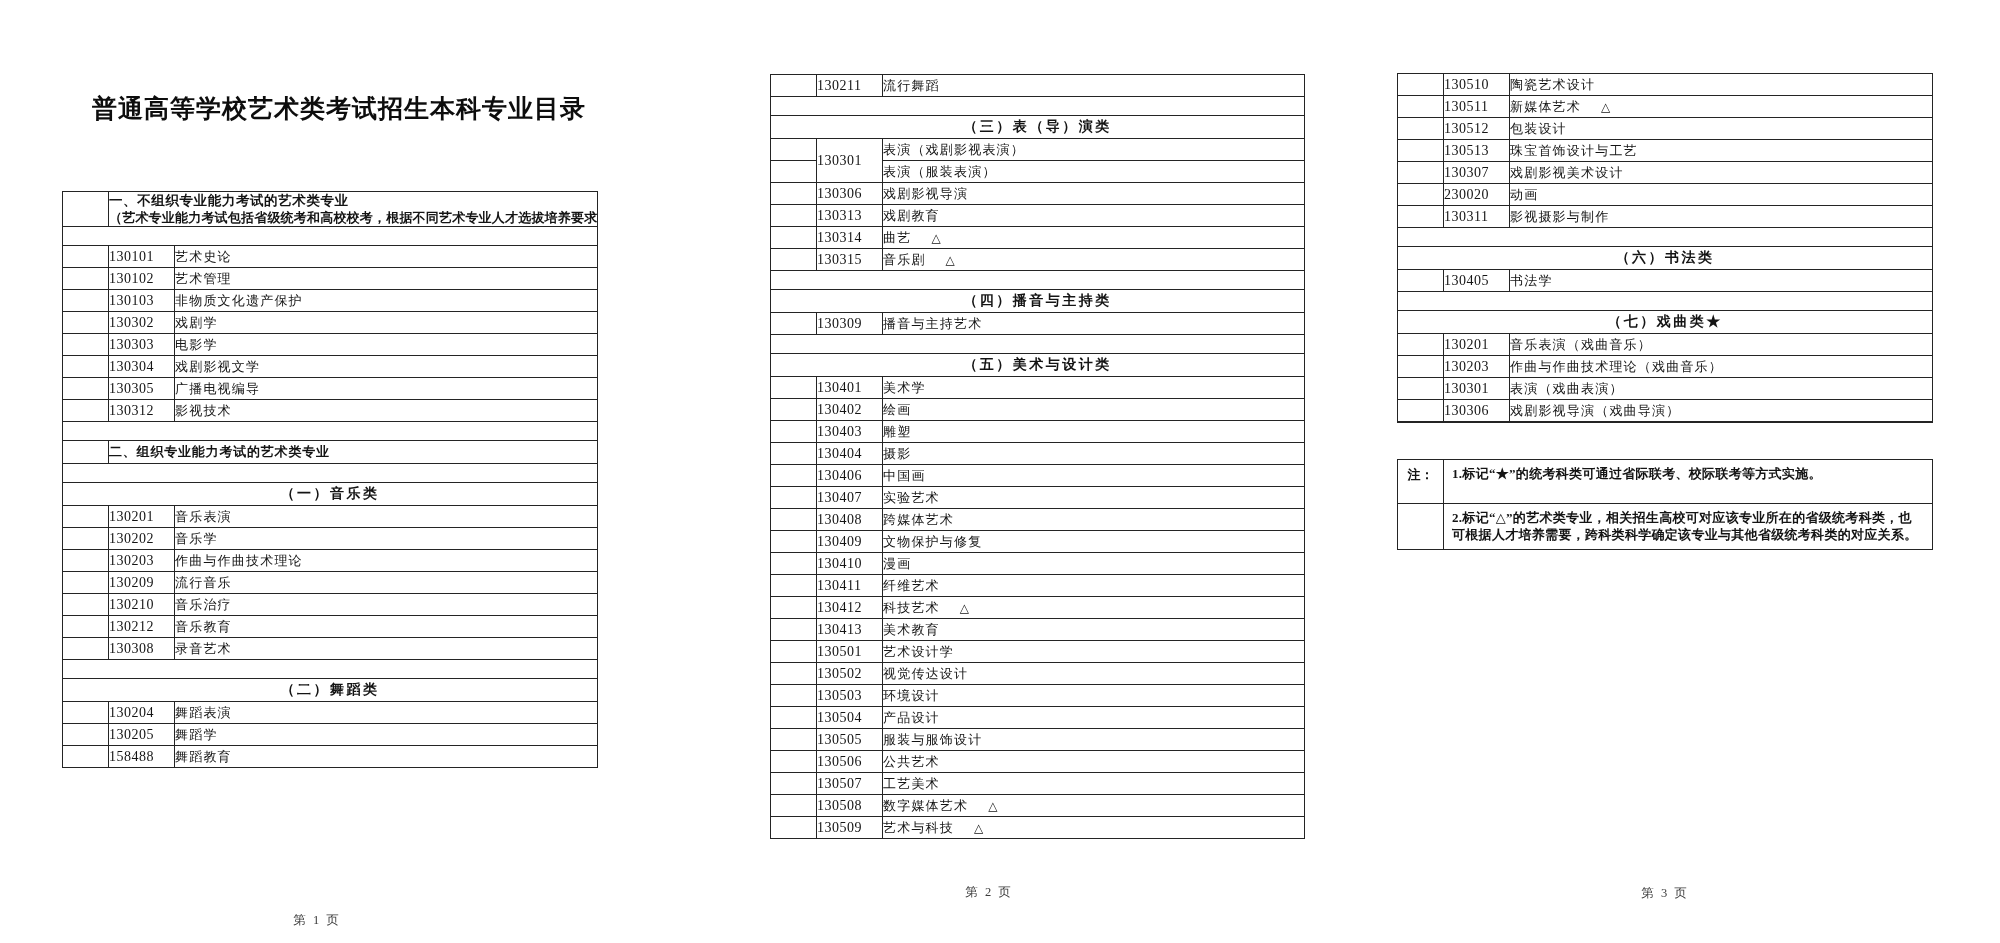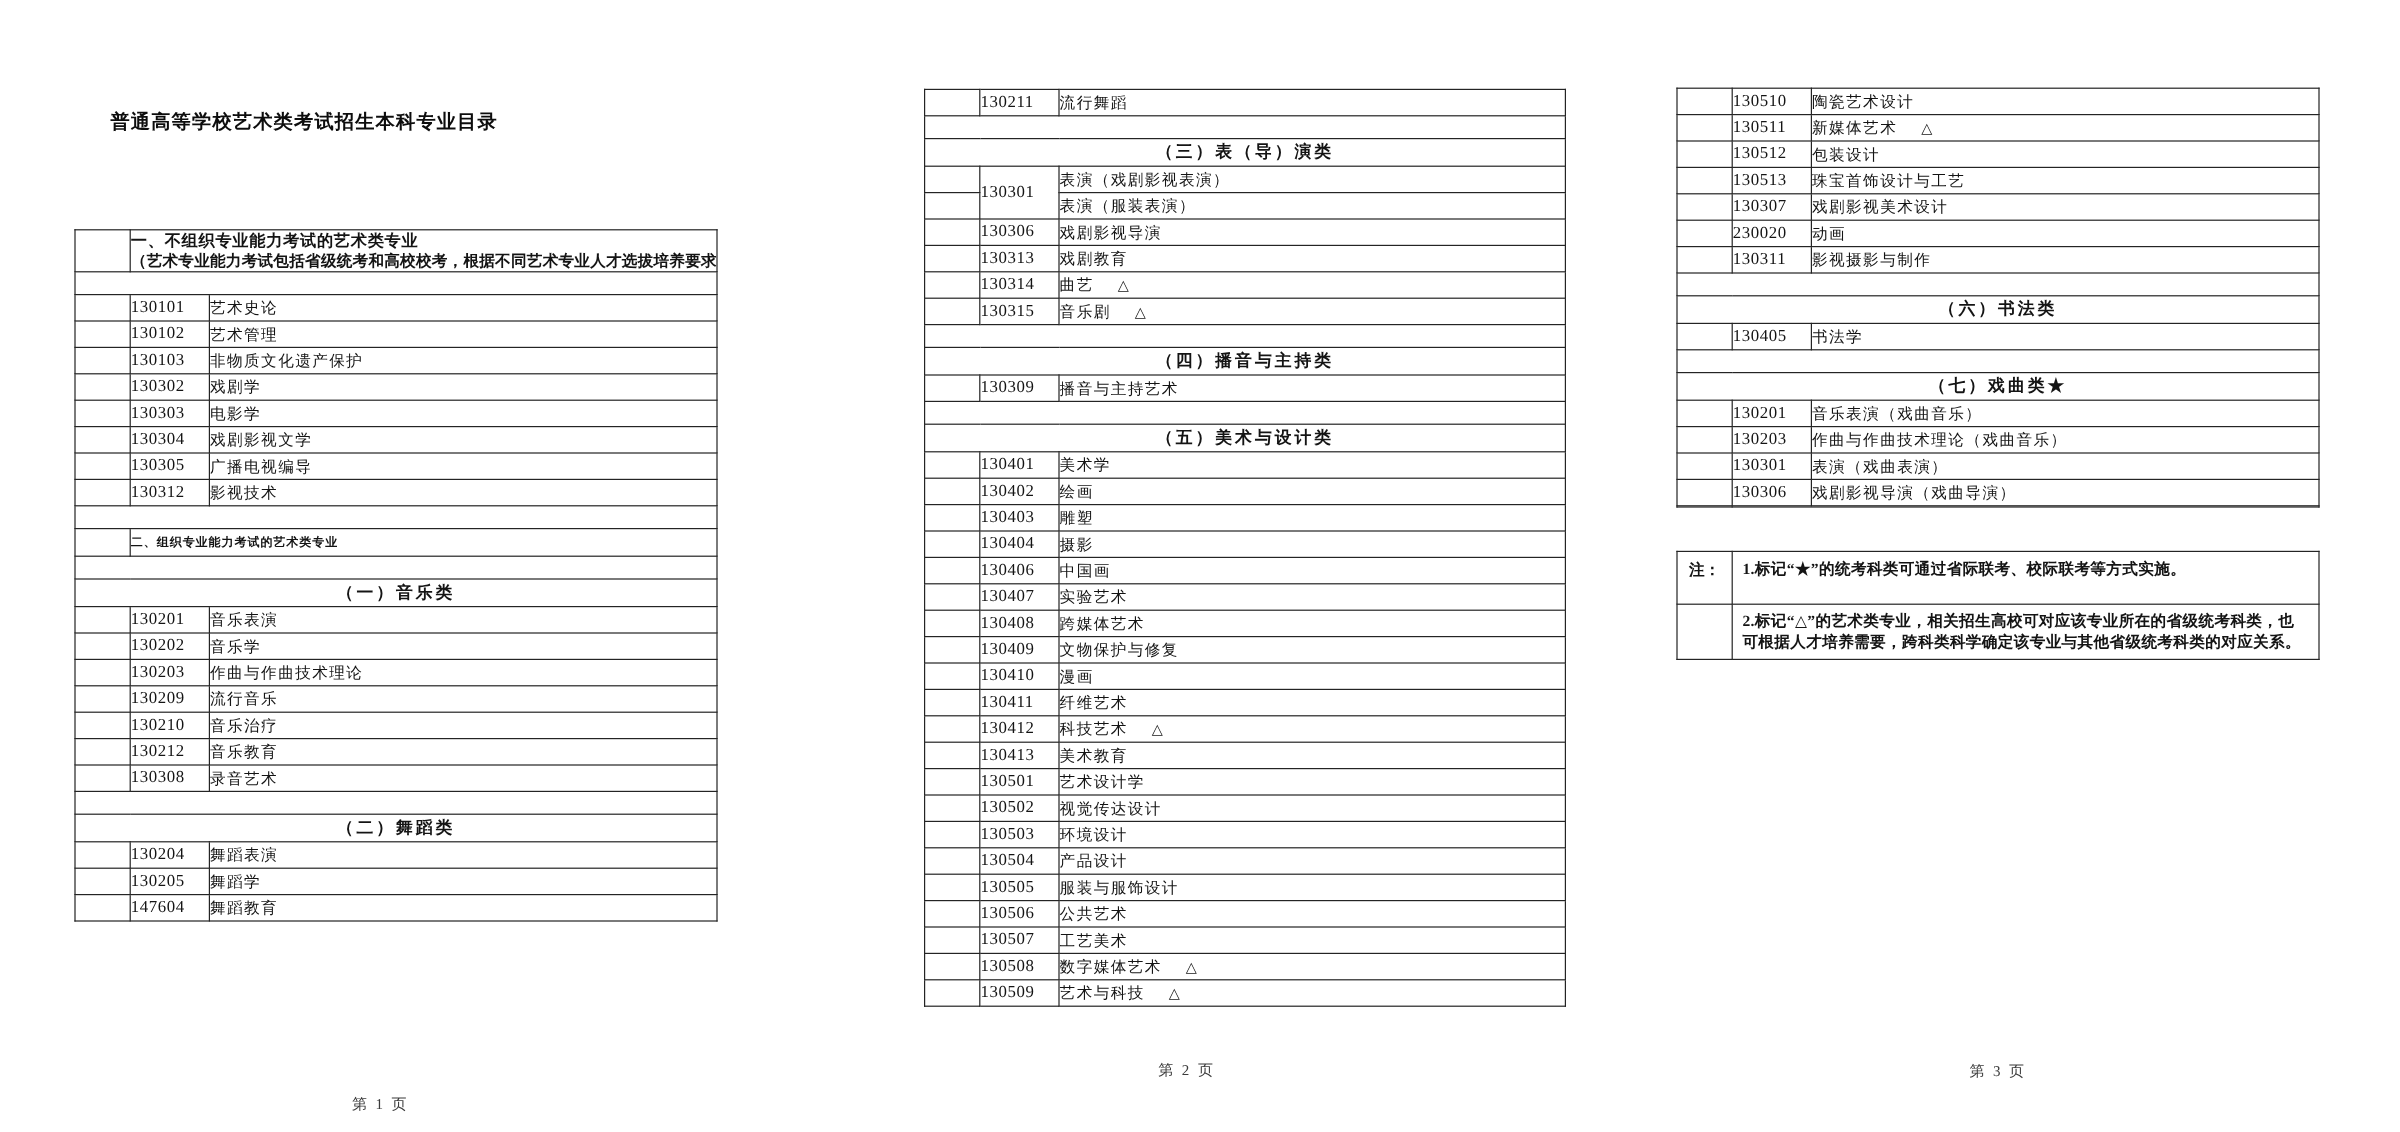--- a/index.html
+++ b/index.html
@@ -4,40 +4,40 @@
 <style>
   html,body{margin:0;padding:0;}
   body{
     width:2000px;height:943px;background:#ffffff;color:#141414;
     font-family:"Liberation Serif","DejaVu Serif",serif;
     position:relative;overflow:hidden;
   }
   .canvas{position:absolute;inset:0;background:#ffffff;}
   .doc-title{
     position:absolute;left:92px;top:92px;margin:0;
-    font-size:16px;font-weight:bold;letter-spacing:1px;color:#0d0d0d;
+    font-size:25px;font-weight:bold;letter-spacing:1px;color:#0d0d0d;
     white-space:nowrap;
   }
   .pagebox{position:absolute;}
   table.cat-table{border-collapse:collapse;width:100%;table-layout:fixed;}
   table.cat-table td{
     border:1.6px solid #242424;padding:0;vertical-align:middle;
     overflow:hidden;white-space:nowrap;
   }
   td.c0{}
   td.code{font-size:14px;padding-left:9px;letter-spacing:.5px;}
   td.name{font-size:13px;padding-left:10px;letter-spacing:1.2px;}
   .nm{}
   .mark{margin-left:20px;font-size:12px;letter-spacing:0;}
   tr.item td{height:21px;}
   tr.cat td{height:22px;}
   tr.sec td{height:22px;}
   tr.empty td{height:18px;}
   td.catc{text-align:center;font-weight:bold;font-size:14px;letter-spacing:2.5px;}
-  td.secc{font-weight:bold;font-size:10px;padding-left:9px;letter-spacing:.8px;}
+  td.secc{font-weight:bold;font-size:13px;padding-left:9px;letter-spacing:.8px;}
   td.bigc{padding:4px 9px 5px;line-height:17px;white-space:normal;}
   .bt{font-weight:bold;font-size:13.5px;letter-spacing:.6px;}
   .bs{font-weight:bold;font-size:13px;letter-spacing:.2px;}
   
   table.notes-table{border-collapse:collapse;width:100%;table-layout:fixed;}
   table.notes-table td{border:1.6px solid #242424;vertical-align:top;}
   td.nlabel{width:46px;text-align:center;font-weight:bold;font-size:13px;padding-top:6px;}
   td.ntext{font-weight:bold;font-size:13px;line-height:17px;padding:5px 8px 6px;letter-spacing:.3px;white-space:normal;}
   tr.noter-0 td{height:32px;}
   .footer{
@@ -169,21 +169,21 @@
             <td class="code">130204</td>
             <td class="name"><span class="nm">舞蹈表演</span></td>
           </tr>
           <tr class="item">
             <td class="c0"></td>
             <td class="code">130205</td>
             <td class="name"><span class="nm">舞蹈学</span></td>
           </tr>
           <tr class="item">
             <td class="c0"></td>
-            <td class="code">147604</td>
+            <td class="code">158488</td>
             <td class="name"><span class="nm">舞蹈教育</span></td>
           </tr>
         </tbody>
     </table>
   </div>
 
   <div class="pagebox" style="left:770px;top:74px;width:535px;">
     <table class="cat-table">
       <colgroup>
           <col style="width:46px">

